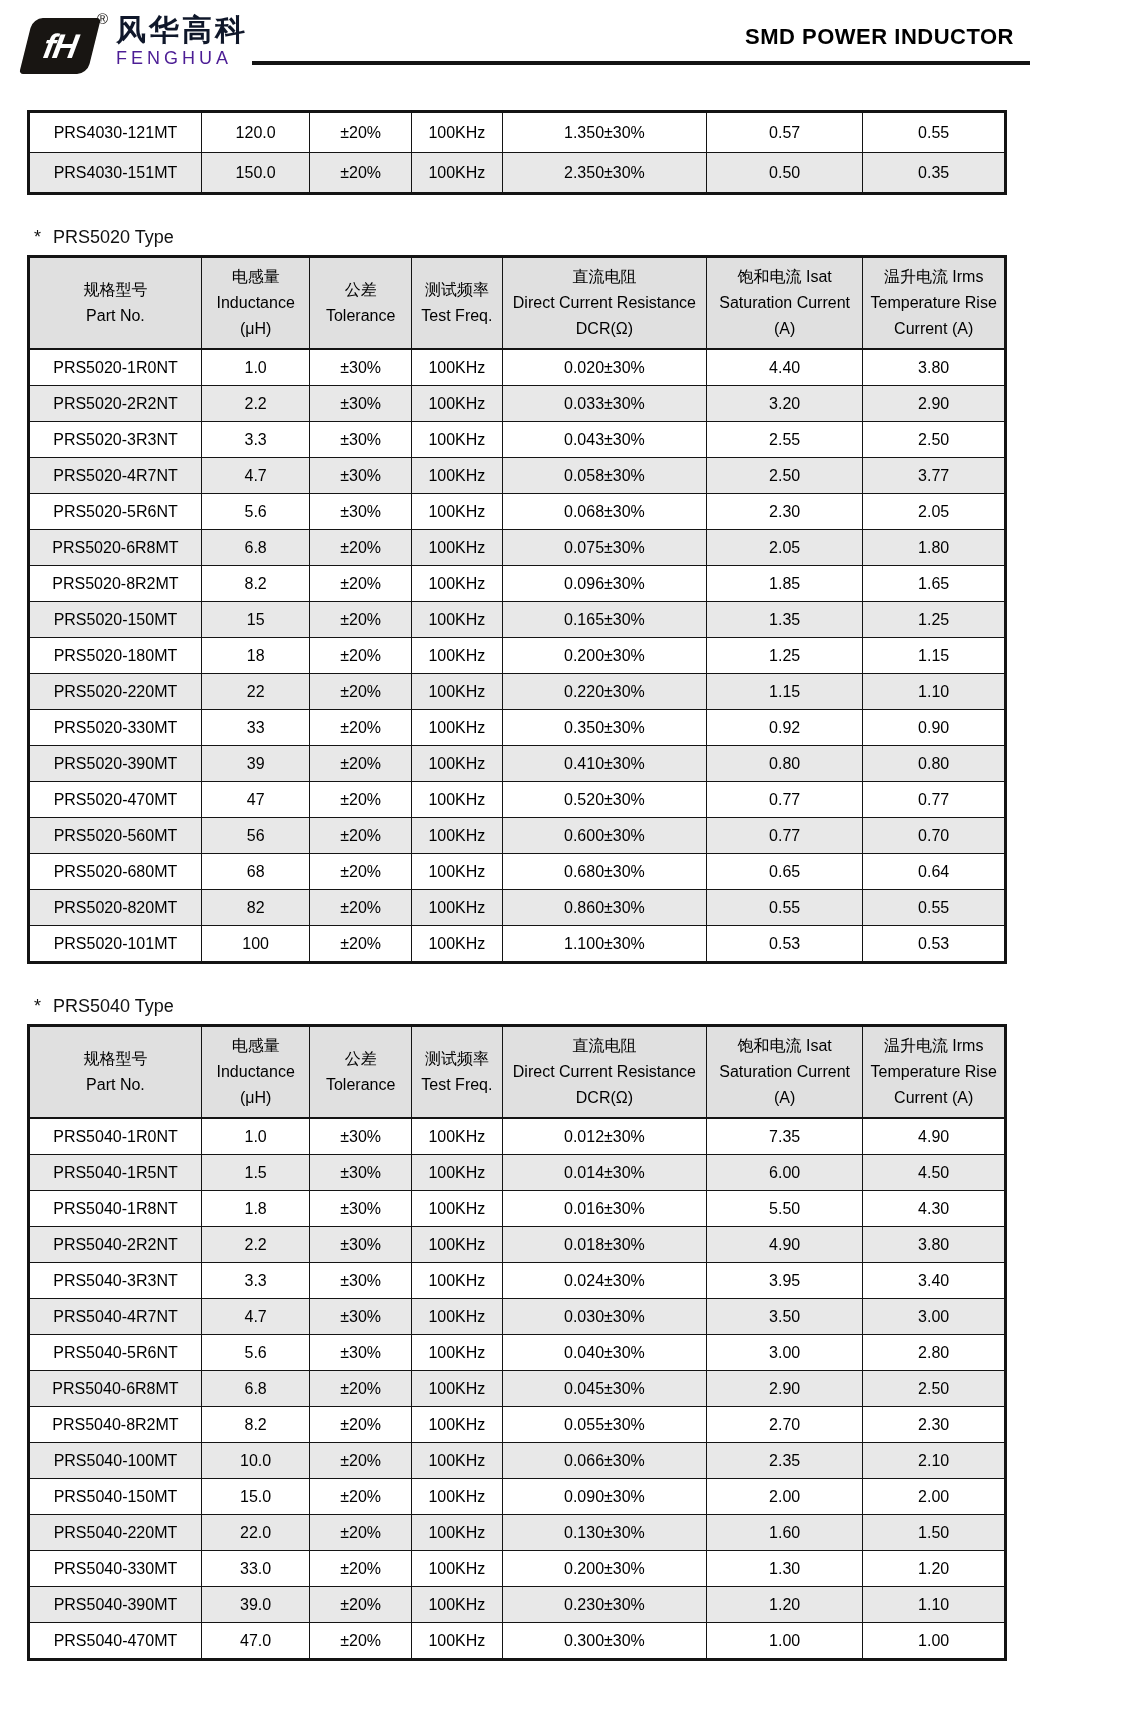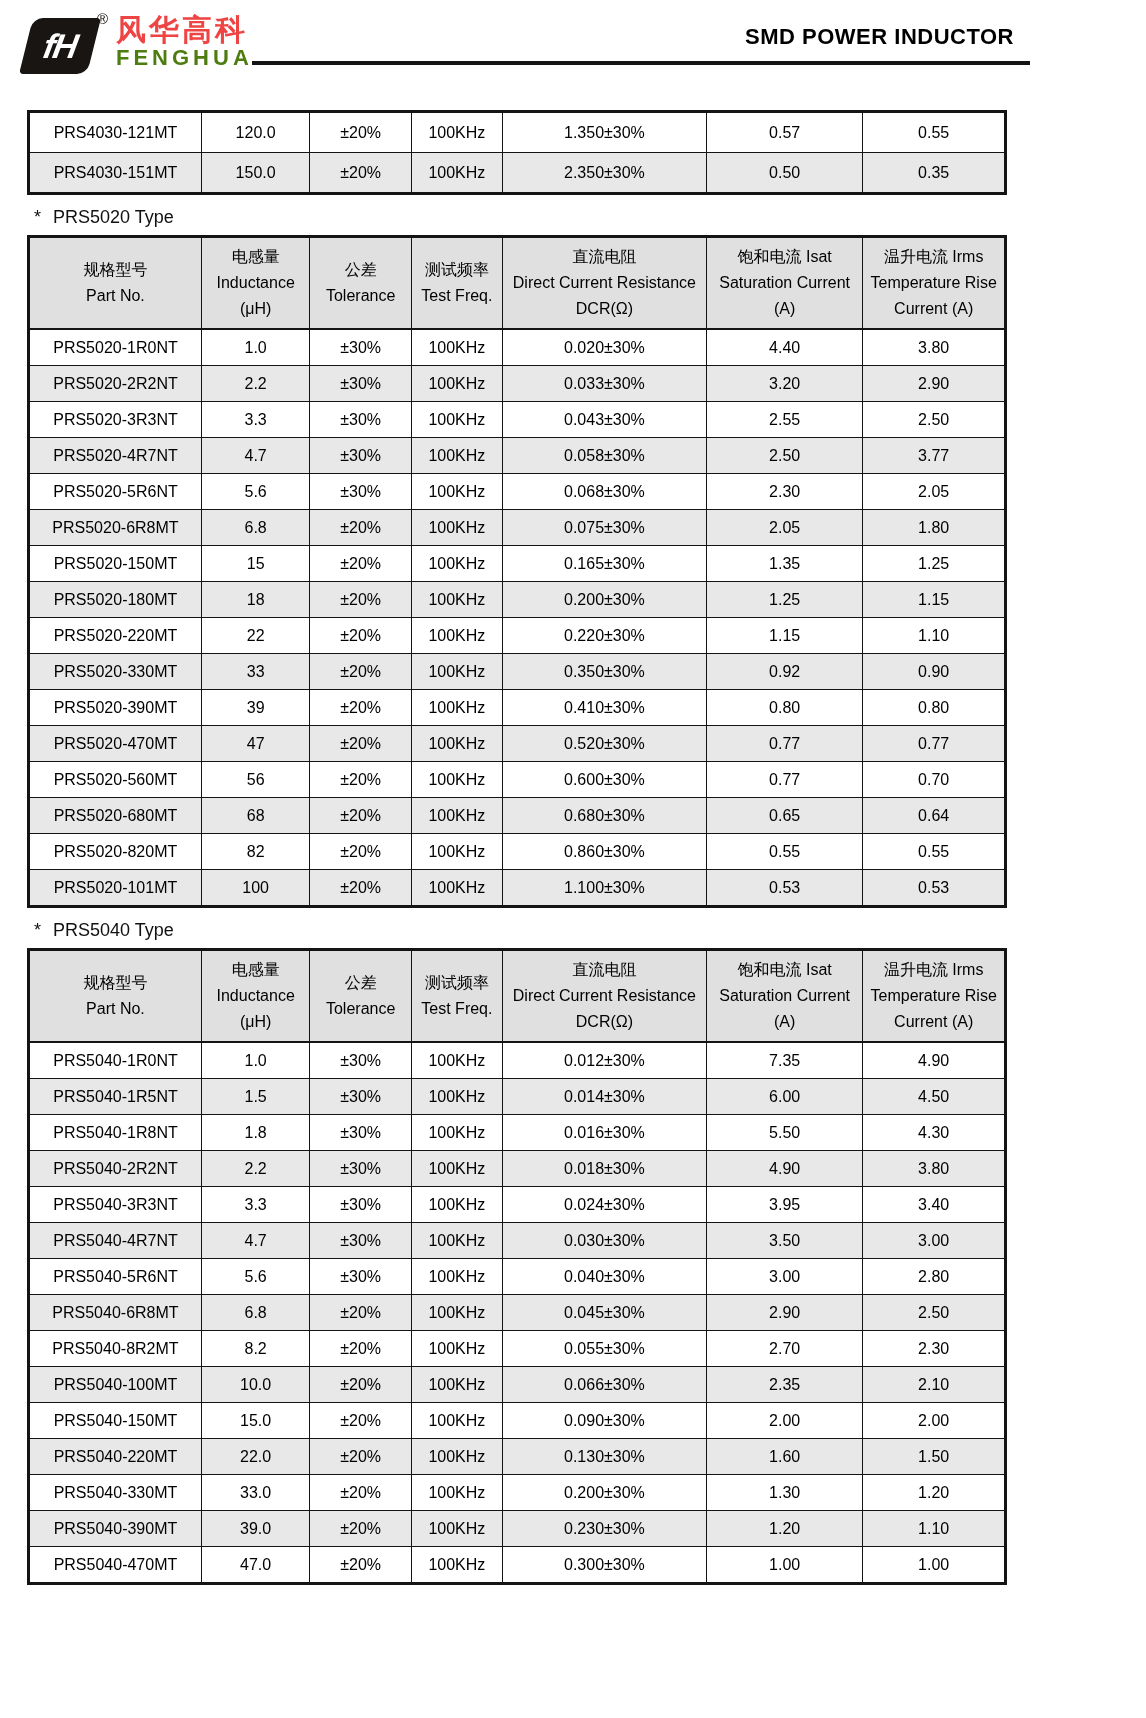--- a/index.html
+++ b/index.html
@@ -19,22 +19,22 @@
     background: #181512; transform: skewX(-14deg);
     border-radius: 10px 4px 10px 4px;
     display: flex; align-items: center; justify-content: center;
   }
   .logo-mark span {
     color: #fff; font-weight: bold; font-style: italic;
     font-size: 34px; letter-spacing: -2px; transform: skewX(4deg);
   }
   .reg-mark { position: absolute; right: -8px; top: -6px; font-size: 15px; color: #181512; }
   .logo-text { margin-left: 16px; margin-top: 6px; }
-  .logo-cn { font-size: 30px; font-weight: bold; letter-spacing: 3px; line-height: 32px; color: #ef4444; }
-  .logo-en { font-size: 22px; font-weight: bold; letter-spacing: 4px; line-height: 24px; color: #4d7c0f; }
+  .logo-cn { font-size: 30px; font-weight: bold; letter-spacing: 3px; line-height: 32px; color: #0f172a; text-align: center; }
+  .logo-en { font-size: 18px; font-weight: normal; letter-spacing: 4px; line-height: 24px; color: #4c1d95; }
   .doc-title { position: absolute; right: 132px; top: 24px; font-size: 22px; font-weight: bold; letter-spacing: 0.5px; }
   .hdr-rule { position: absolute; left: 252px; right: 116px; top: 61px; height: 4px; background: #141414; }
 
   
   .section-heading { margin: 22px 0 7px 34px; font-size: 18px; color: #111; }
   .section-heading .bullet { display: inline-block; margin-right: 12px; }
 
   
   table.spec {
     width: 980px; margin-left: 27px;
@@ -54,21 +54,21 @@
   table.spec th div { line-height: 26px; font-size: 16px; }
   table.spec td { height: 35px; background: #ffffff; }
   table.continuation td { height: 39px; }
   table.spec tbody tr:nth-child(even) td { background: #e8e8e8; }
   table.continuation { margin-top: 32px; border-top-width: 3.5px; }
 
   col.c1 { width: 17.7%; } col.c2 { width: 11.1%; } col.c3 { width: 10.4%; }
   col.c4 { width: 9.3%; }  col.c5 { width: 20.9%; } col.c6 { width: 16.0%; }
   col.c7 { width: 14.6%; }
 
-  table.spec + .section-heading { margin-top: 12px; }
+  table.spec + .section-heading { margin-top: 32px; }
   table.spec.t2 { margin-top: 7px; }
 </style>
 </head>
 <body>
 
 <div class="page">
 
   <div class="hdr">
     <div class="logo">
       <div class="logo-mark-wrap">
@@ -217,20 +217,29 @@
         <tr>
           <td>PRS5020-6R8MT</td>
           <td>6.8</td>
           <td>±20%</td>
           <td>100KHz</td>
           <td>0.075±30%</td>
           <td>2.05</td>
           <td>1.80</td>
         </tr>
         <tr>
+          <td>PRS5020-8R2MT</td>
+          <td>8.2</td>
+          <td>±20%</td>
+          <td>100KHz</td>
+          <td>0.096±30%</td>
+          <td>1.85</td>
+          <td>1.65</td>
+        </tr>
+        <tr>
           <td>PRS5020-150MT</td>
           <td>15</td>
           <td>±20%</td>
           <td>100KHz</td>
           <td>0.165±30%</td>
           <td>1.35</td>
           <td>1.25</td>
         </tr>
         <tr>
           <td>PRS5020-180MT</td>

